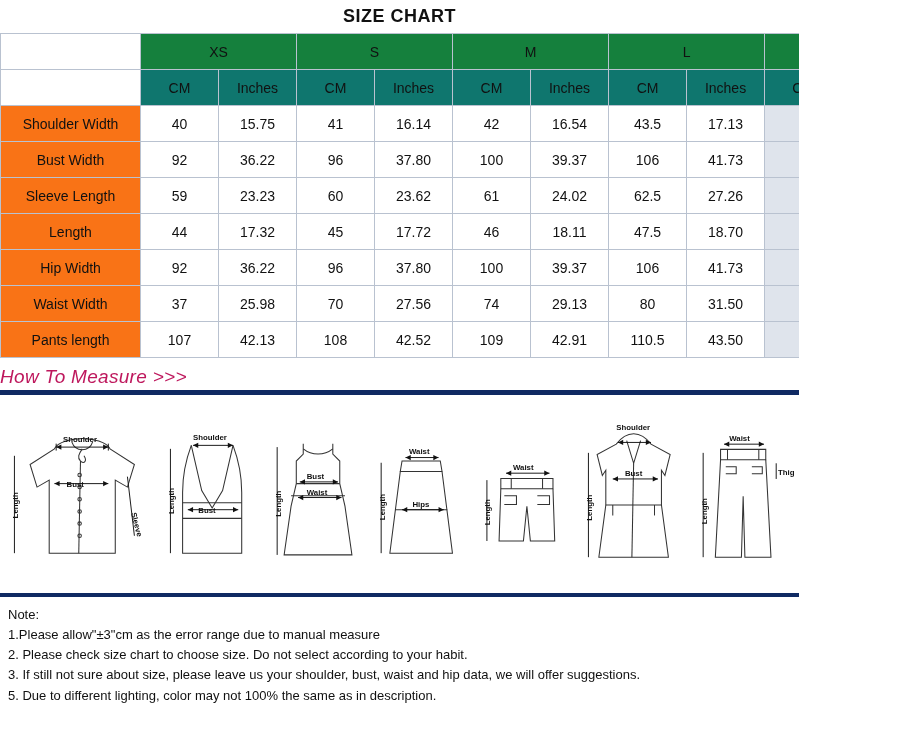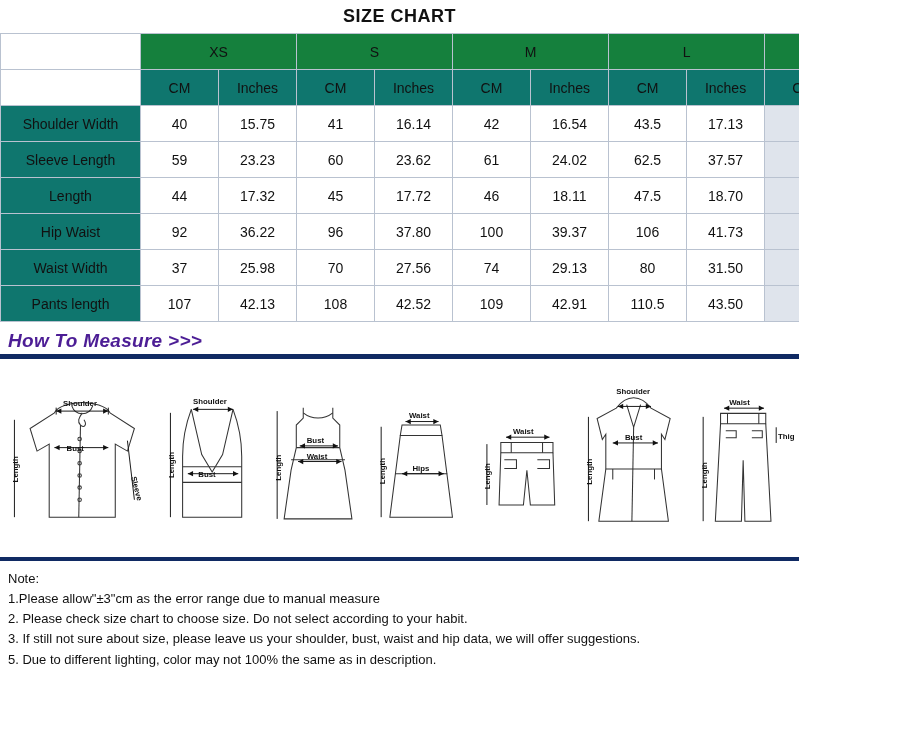--- a/index.html
+++ b/index.html
@@ -42,21 +42,21 @@
   }
   td.corner-cell {
     background: #ffffff;
     border-left: none;
   }
   td.row-label {
     text-align: left;
     padding-left: 12px;
     font-size: 13.5px;
     border-left: none;
-    background: #0f766e;
+    background: #f97316;
   }
   td.size-head {
     background: #15803d;
     font-size: 20px;
     font-weight: bold;
     color: #b0262a;
     height: 38px;
   }
   td.unit-head {
     background: #0f766e;
@@ -74,23 +74,22 @@
   td.last-col {
     border-right: none;
   }
   
   .how-wrap {
     margin-top: 8px;
     position: relative;
   }
   .how-title {
     font-size: 19px;
-    font-weight: bold;
-    color: #4c1d95;
-    padding-left: 8px;
+    font-weight: normal;
+    color: #be185d;
     font-style: italic;
     letter-spacing: 0.3px;
   }
   .how-rule {
     height: 5px;
     background: #102a63;
     margin-top: 2px;
     width: 919px;
   }
   .figures {
@@ -167,51 +166,64 @@
         <td class="val">41</td>
         <td class="val">16.14</td>
         <td class="val">42</td>
         <td class="val">16.54</td>
         <td class="val">43.5</td>
         <td class="val">17.13</td>
         <td class="val shade"></td>
         <td class="val shade last-col"></td>
       </tr>
 
+      <tr>
+        <td class="row-label">Bust Width</td>
+        <td class="val">92</td>
+        <td class="val">36.22</td>
+        <td class="val">96</td>
+        <td class="val">37.80</td>
+        <td class="val">100</td>
+        <td class="val">39.37</td>
+        <td class="val">106</td>
+        <td class="val">41.73</td>
+        <td class="val shade"></td>
+        <td class="val shade last-col"></td>
+      </tr>
 
       <tr>
         <td class="row-label">Sleeve Length</td>
         <td class="val">59</td>
         <td class="val">23.23</td>
         <td class="val">60</td>
         <td class="val">23.62</td>
         <td class="val">61</td>
         <td class="val">24.02</td>
         <td class="val">62.5</td>
-        <td class="val">37.57</td>
+        <td class="val">27.26</td>
         <td class="val shade"></td>
         <td class="val shade last-col"></td>
       </tr>
 
       <tr>
         <td class="row-label">Length</td>
         <td class="val">44</td>
         <td class="val">17.32</td>
         <td class="val">45</td>
         <td class="val">17.72</td>
         <td class="val">46</td>
         <td class="val">18.11</td>
         <td class="val">47.5</td>
         <td class="val">18.70</td>
         <td class="val shade"></td>
         <td class="val shade last-col"></td>
       </tr>
 
       <tr>
-        <td class="row-label">Hip Waist</td>
+        <td class="row-label">Hip Width</td>
         <td class="val">92</td>
         <td class="val">36.22</td>
         <td class="val">96</td>
         <td class="val">37.80</td>
         <td class="val">100</td>
         <td class="val">39.37</td>
         <td class="val">106</td>
         <td class="val">41.73</td>
         <td class="val shade"></td>
         <td class="val shade last-col"></td>

